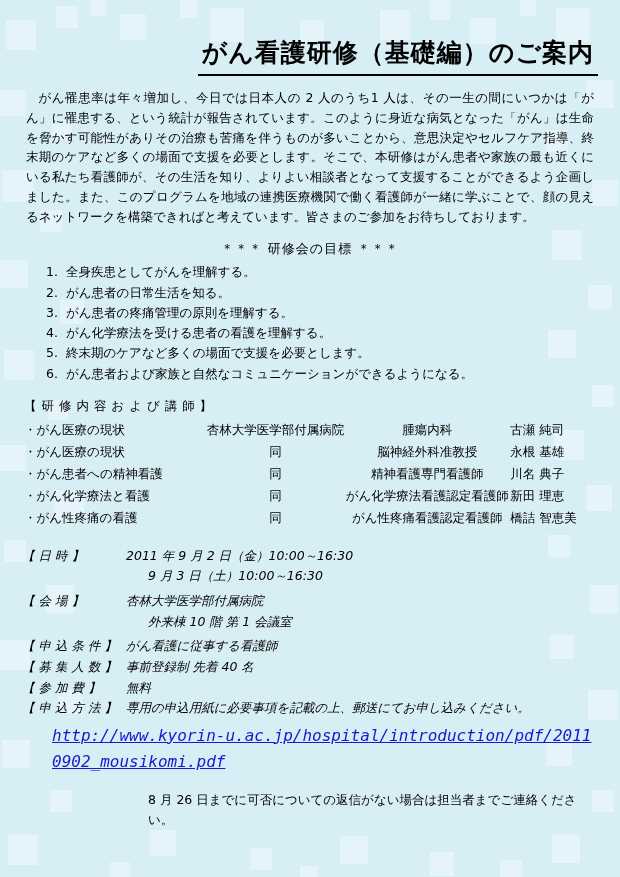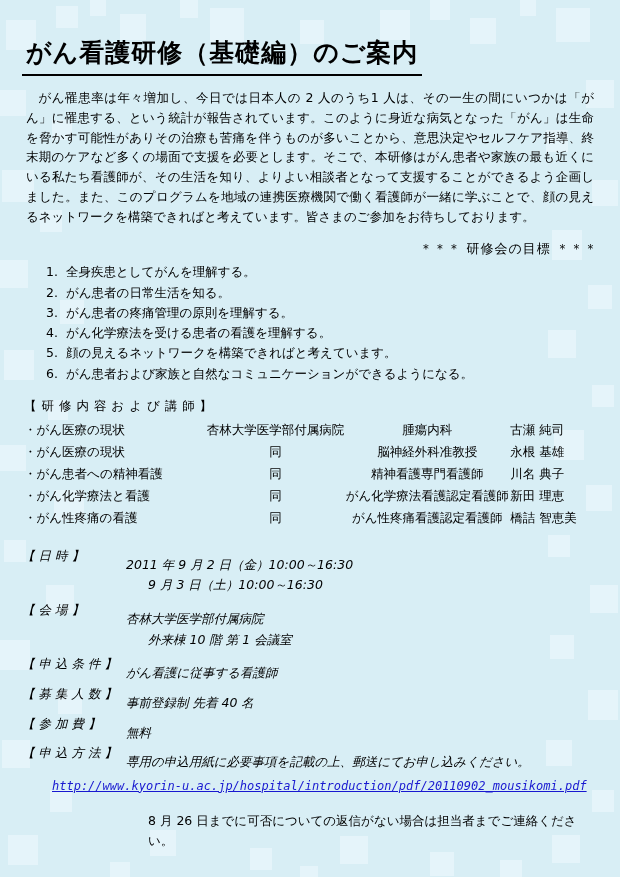--- a/index.html
+++ b/index.html
@@ -28,21 +28,21 @@
     background: #e8f5fa;
     opacity: 0.85;
   }
   .page {
     position: relative;
     z-index: 1;
     padding: 14px 22px 10px 22px;
     box-sizing: border-box;
   }
   .title-wrap {
-    text-align: left;
+    text-align: right;
     margin: 22px 0 6px 0;
   }
   .title {
     display: inline-block;
     font-family: "DejaVu Serif", "Liberation Serif", serif;
     font-weight: bold;
     font-size: 25px;
     letter-spacing: 1px;
     border-bottom: 2px solid #000;
     padding: 0 4px 5px 4px;
@@ -51,21 +51,21 @@
     font-size: 12.5px;
     line-height: 1.58;
     margin: 12px 4px 0 4px;
     text-align: justify;
   }
   .intro p {
     margin: 0;
     text-indent: 1em;
   }
   .goals-head {
-    text-align: right;
+    text-align: center;
     font-size: 13px;
     margin: 14px 0 4px 0;
     letter-spacing: 1px;
   }
   ol.goals {
     margin: 0 0 0 16px;
     padding: 0 0 0 24px;
     font-size: 12.5px;
     line-height: 1.62;
   }
@@ -107,29 +107,28 @@
     display: flex;
     align-items: flex-start;
   }
   .lbl {
     width: 104px;
     flex: 0 0 104px;
     white-space: nowrap;
   }
   .val {
     flex: 1 1 auto;
-    margin-top: 9px;
   }
   .indent-2 { margin-left: 126px; }
   .url {
     color: #1818d0;
     text-decoration: underline;
     word-break: break-all;
     font-family: "DejaVu Sans Mono", "Liberation Mono", monospace;
-    font-size: 12px;
+    font-size: 16px;
     display: inline-block;
     margin: 4px 0 0 30px;
   }
   .deadline-block {
     margin-top: 14px;
     font-size: 12.5px;
     line-height: 1.65;
   }
   .note {
     font-size: 12.5px;
@@ -204,21 +203,21 @@
     <p>がん罹患率は年々増加し、今日では日本人の 2 人のうち1 人は、その一生の間にいつかは「がん」に罹患する、という統計が報告されています。このように身近な病気となった「がん」は生命を脅かす可能性がありその治療も苦痛を伴うものが多いことから、意思決定やセルフケア指導、終末期のケアなど多くの場面で支援を必要とします。そこで、本研修はがん患者や家族の最も近くにいる私たち看護師が、その生活を知り、よりよい相談者となって支援することができるよう企画しました。また、このプログラムを地域の連携医療機関で働く看護師が一緒に学ぶことで、顔の見えるネットワークを構築できればと考えています。皆さまのご参加をお待ちしております。</p>
   </div>
 
   <div class="goals-head">＊＊＊ 研修会の目標 ＊＊＊</div>
 
   <ol class="goals">
     <li>全身疾患としてがんを理解する。</li>
     <li>がん患者の日常生活を知る。</li>
     <li>がん患者の疼痛管理の原則を理解する。</li>
     <li>がん化学療法を受ける患者の看護を理解する。</li>
-    <li>顔の見えるネットワークを構築できればと考えています。</li>
+    <li>終末期のケアなど多くの場面で支援を必要とします。</li>
     <li>がん患者および家族と自然なコミュニケーションができるようになる。</li>
   </ol>
 
   <div class="section-head">【 研 修 内 容 お よ び  講  師 】</div>
 
   <table class="lecturers">
     <tbody>
       <tr>
         <td class="c-topic"><span class="bullet"></span><span>がん医療の現状</span></td>
         <td class="c-hosp">杏林大学医学部付属病院</td>

